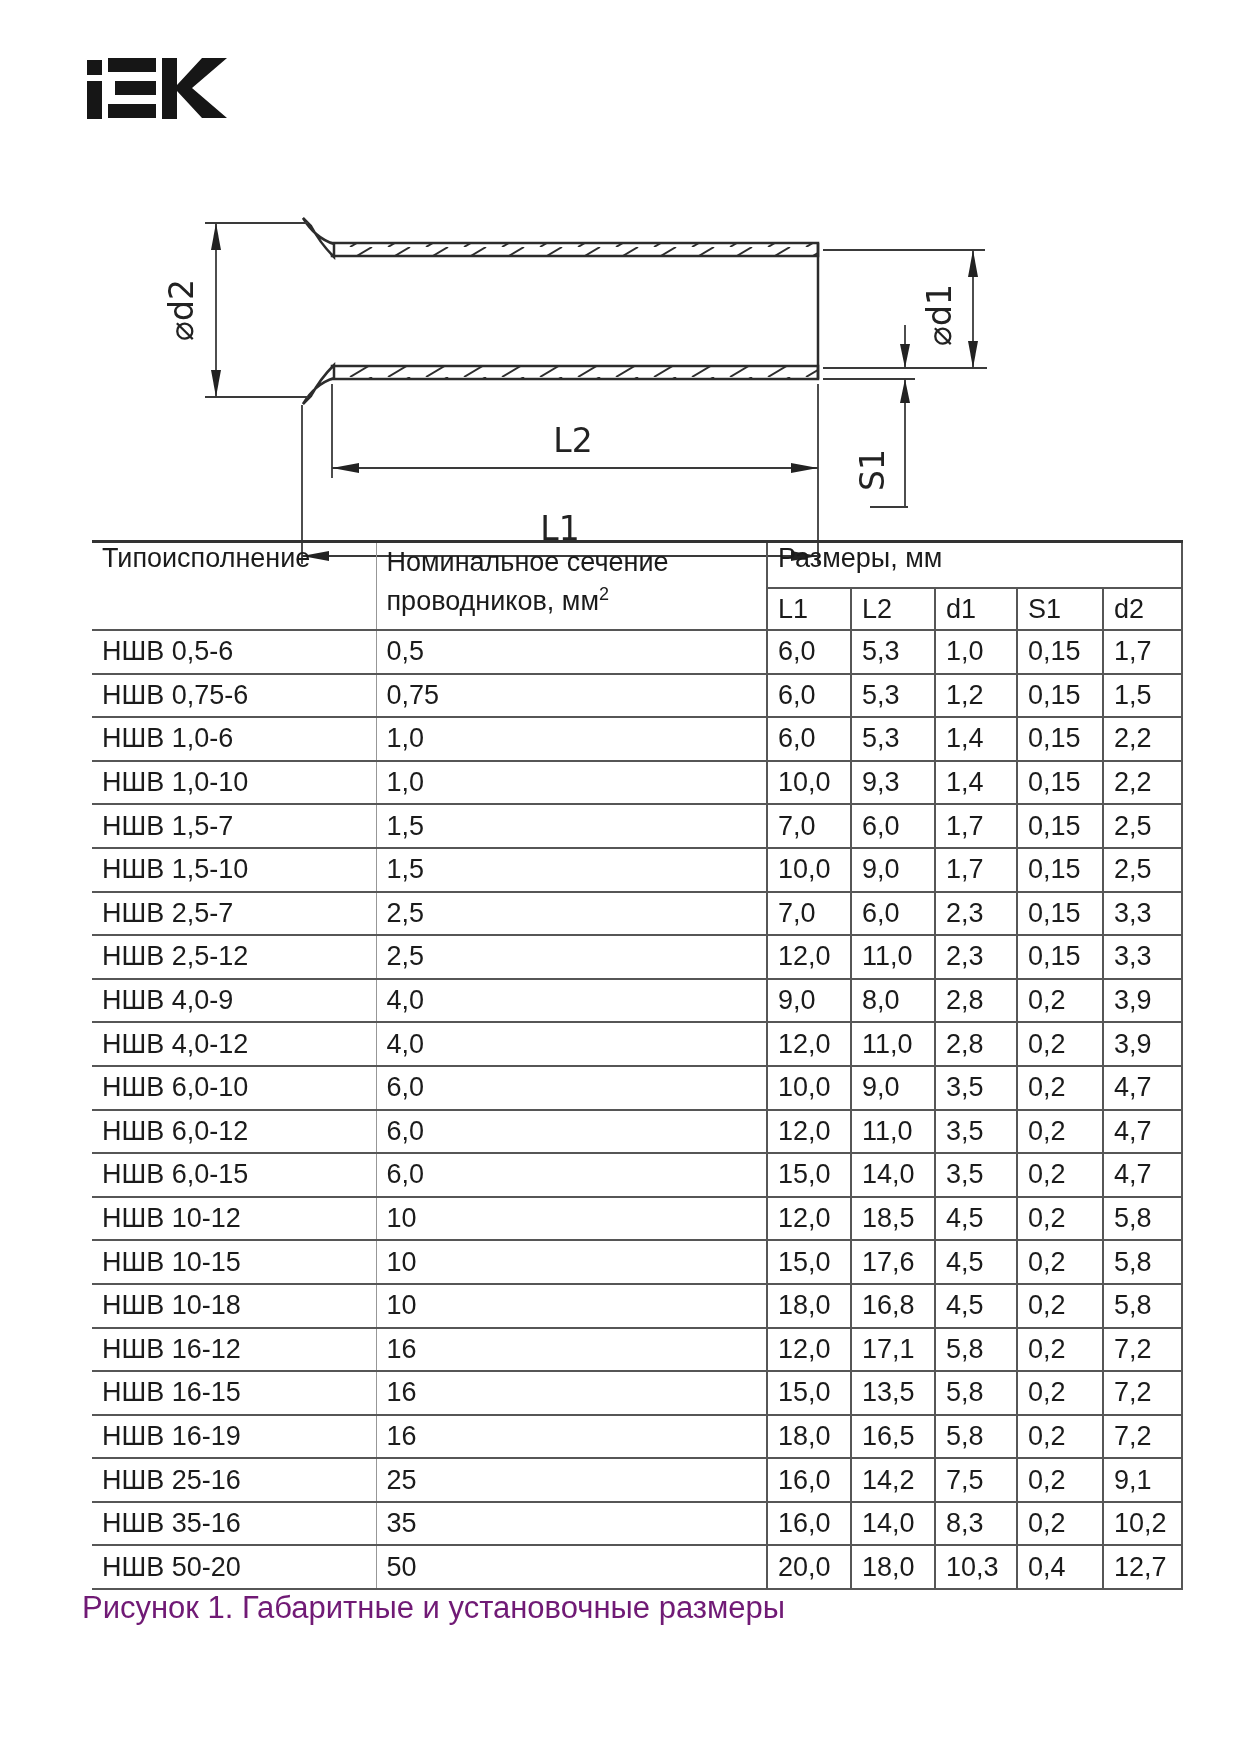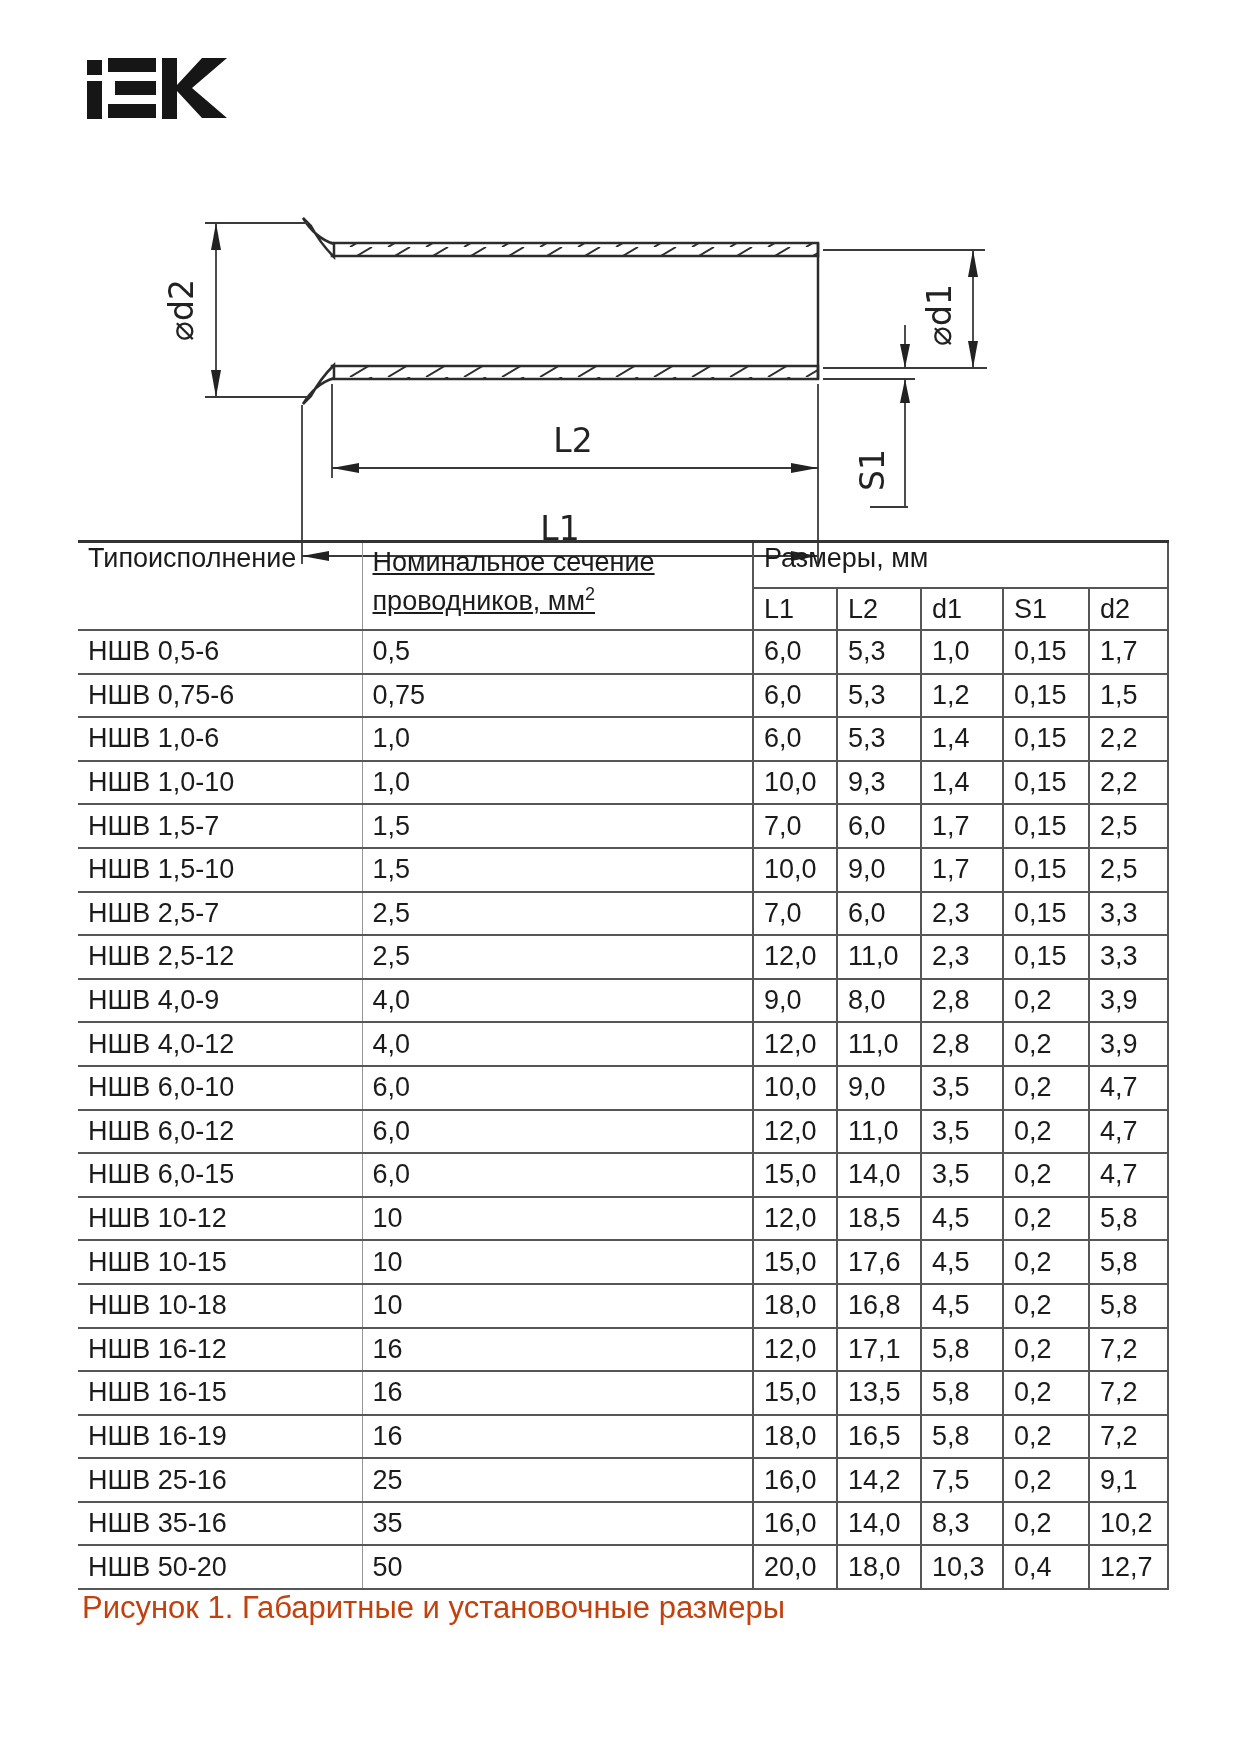--- a/index.html
+++ b/index.html
@@ -18,48 +18,48 @@
 
   
   .figure { position:absolute; left:0; top:0; width:1242px; height:600px; }
   .figure text {
     font-family:"DejaVu Sans","Liberation Sans",sans-serif;
     font-size:33px; fill:#222222;
   }
 
   
   table.spec {
-    position:absolute; left:78px; top:540px; width:1090px;
+    position:absolute; left:92px; top:540px; width:1090px;
     border-collapse:collapse; table-layout:fixed;
     border-top:3px solid #333333;
     font-size:27px; color:#1b1b1b;
   }
   table.spec th, table.spec td {
     font-weight:normal; text-align:left;
     padding:0 4px 0 10px;
     border-bottom:2px solid #565656;
     overflow:hidden; white-space:nowrap;
   }
   th.h-type   { vertical-align:top; padding-top:9px; }
-  th.h-sect   { vertical-align:top; padding-top:9px; border-left:1px solid #979797; white-space:normal; line-height:39px;text-decoration:underline; }
+  th.h-sect   { vertical-align:top; padding-top:9px; border-left:1px solid #979797; white-space:normal; line-height:39px; }
   th.h-sizes  { vertical-align:top; padding-top:9px; border-left:2px solid #565656; border-right:2px solid #565656; }
   tr.hdr1 th  { height:44px; }
   tr.hdr2 th  { height:40px; border-left:2px solid #565656; }
   tr.hdr2 th:last-child { border-right:2px solid #565656; }
   sup.sq { font-size:18px; vertical-align:super; line-height:0; }
 
   tbody td { height:41.6px; }
   tbody td.c-sect { border-left:1px solid #979797;margin-left:18px; }
   tbody td.c-l1, tbody td.c-l2, tbody td.c-d1, tbody td.c-s1, tbody td.c-d2 { border-left:2px solid #565656; }
   tbody td.c-d2 { border-right:2px solid #565656; }
 
   
   .caption {
     position:absolute; left:82px; top:1590px;
-    font-size:31px; color:#c2410c;
+    font-size:31px; color:#701a75;
   }
 </style>
 </head>
 <body>
 
 <div class="page">
 
   <svg class="logo" viewBox="0 0 142 62" aria-label="IEK">
     <g fill="#161616">
       <rect x="1" y="3" width="15" height="15"></rect>

